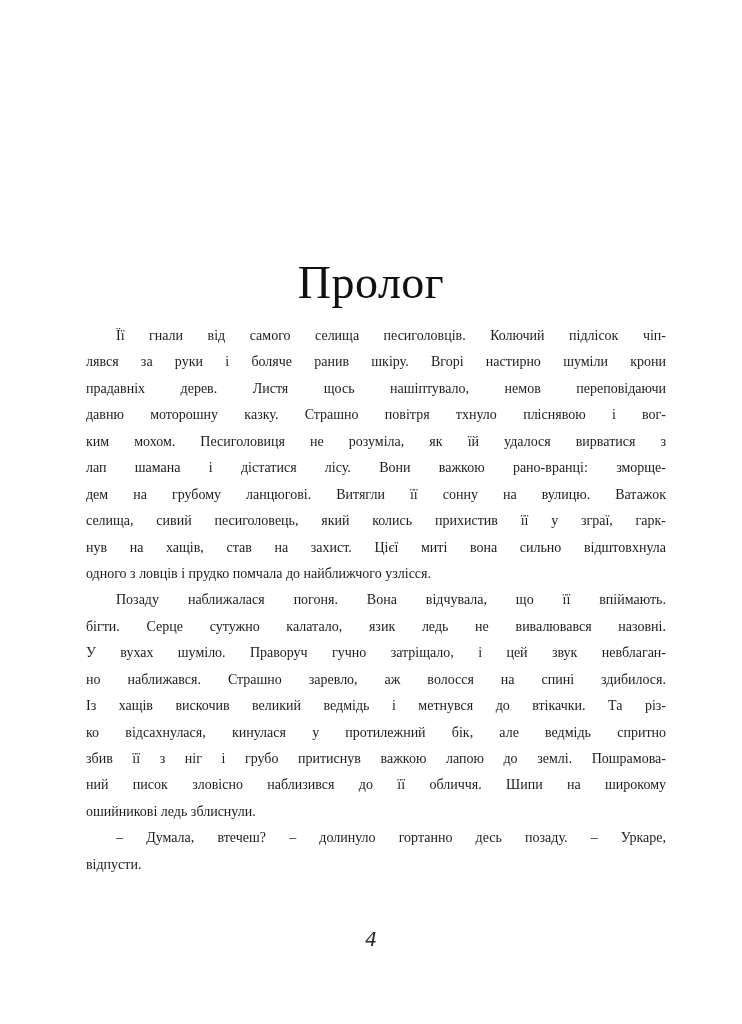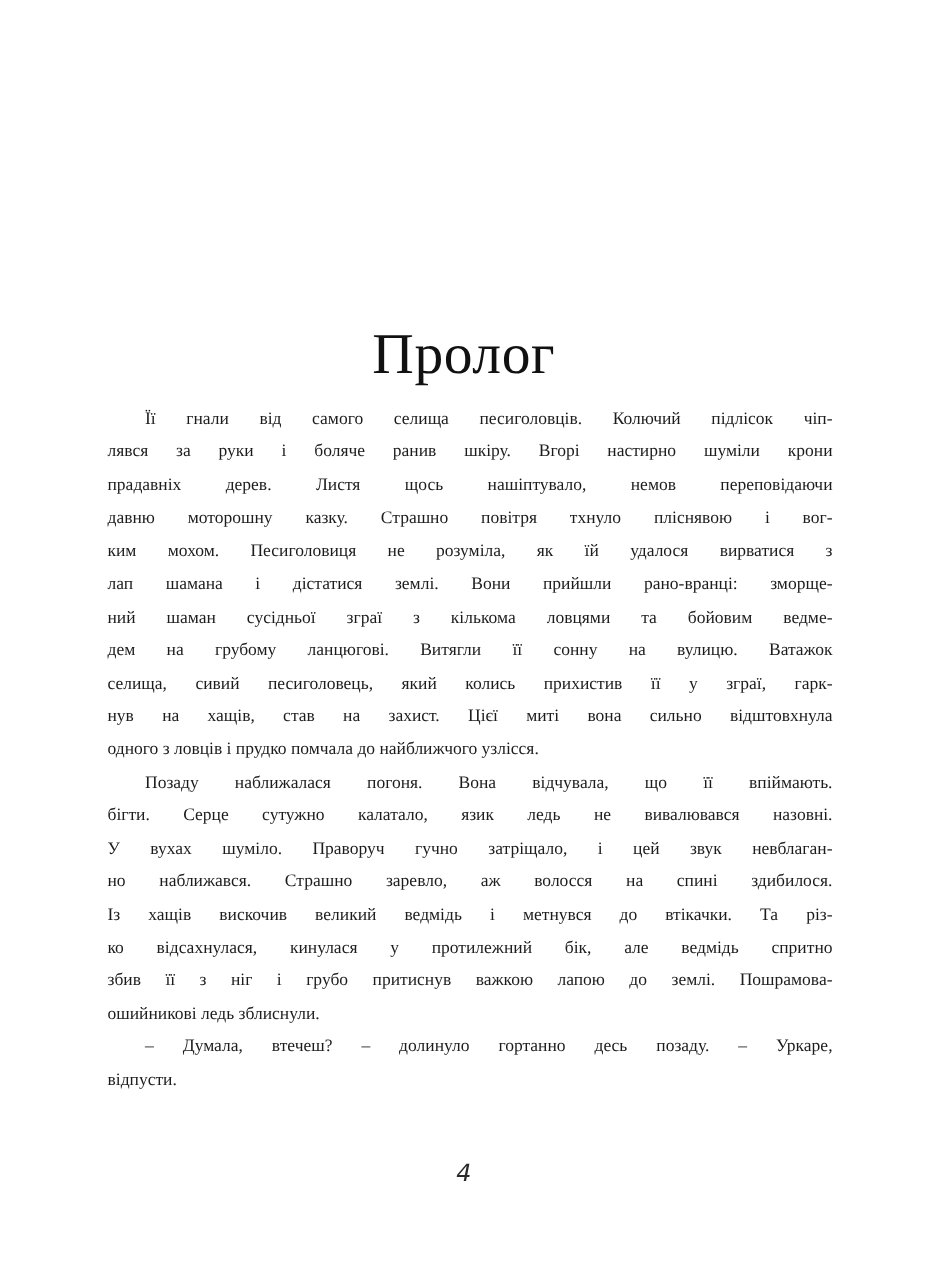--- a/index.html
+++ b/index.html
@@ -77,34 +77,34 @@
 
 <div class="page">
   <h1 class="chapter-title">Пролог</h1>
 
   <div class="body-text">
     <span class="line indent">Її гнали від самого селища песиголовців. Колючий підлісок чіп-</span>
     <span class="line">лявся за руки і боляче ранив шкіру. Вгорі настирно шуміли крони</span>
     <span class="line">прадавніх дерев. Листя щось нашіптувало, немов переповідаючи</span>
     <span class="line">давню моторошну казку. Страшно повітря тхнуло пліснявою і вог-</span>
     <span class="line">ким мохом. Песиголовиця не розуміла, як їй удалося вирватися з</span>
-    <span class="line">лап шамана і дістатися землі. Вони прийшли рано-вранці: зморще-</span>
-    <span class="line">ний шаман сусідньої зграї з кількома ловцями та бойовим ведме-</span>
+    <span class="line">лап шамана і дістатися лісу. Вони важкою рано-вранці: зморще-</span>
     <span class="line">дем на грубому ланцюгові. Витягли її сонну на вулицю. Ватажок</span>
     <span class="line">селища, сивий песиголовець, який колись прихистив її у зграї, гарк-</span>
     <span class="line">нув на хащів, став на захист. Цієї миті вона сильно відштовхнула</span>
     <span class="line last">одного з ловців і прудко помчала до найближчого узлісся.</span>
 
     <span class="line indent">Позаду наближалася погоня. Вона відчувала, що її впіймають.</span>
     <span class="line">бігти. Серце сутужно калатало, язик ледь не вивалювався назовні.</span>
     <span class="line">У вухах шуміло. Праворуч гучно затріщало, і цей звук невблаган-</span>
     <span class="line">но наближався. Страшно заревло, аж волосся на спині здибилося.</span>
     <span class="line">Із хащів вискочив великий ведмідь і метнувся до втікачки. Та різ-</span>
     <span class="line">ко відсахнулася, кинулася у протилежний бік, але ведмідь спритно</span>
     <span class="line">збив її з ніг і грубо притиснув важкою лапою до землі. Пошрамова-</span>
+    <span class="line">ний писок зловісно наблизився до її обличчя. Шипи на широкому</span>
     <span class="line last">ошийникові ледь зблиснули.</span>
 
     <span class="line indent">– Думала, втечеш? – долинуло гортанно десь позаду. – Уркаре,</span>
     <span class="line last">відпусти.</span>
   </div>
 
   <div class="page-number">4</div>
 </div>
 
 </body></html>

